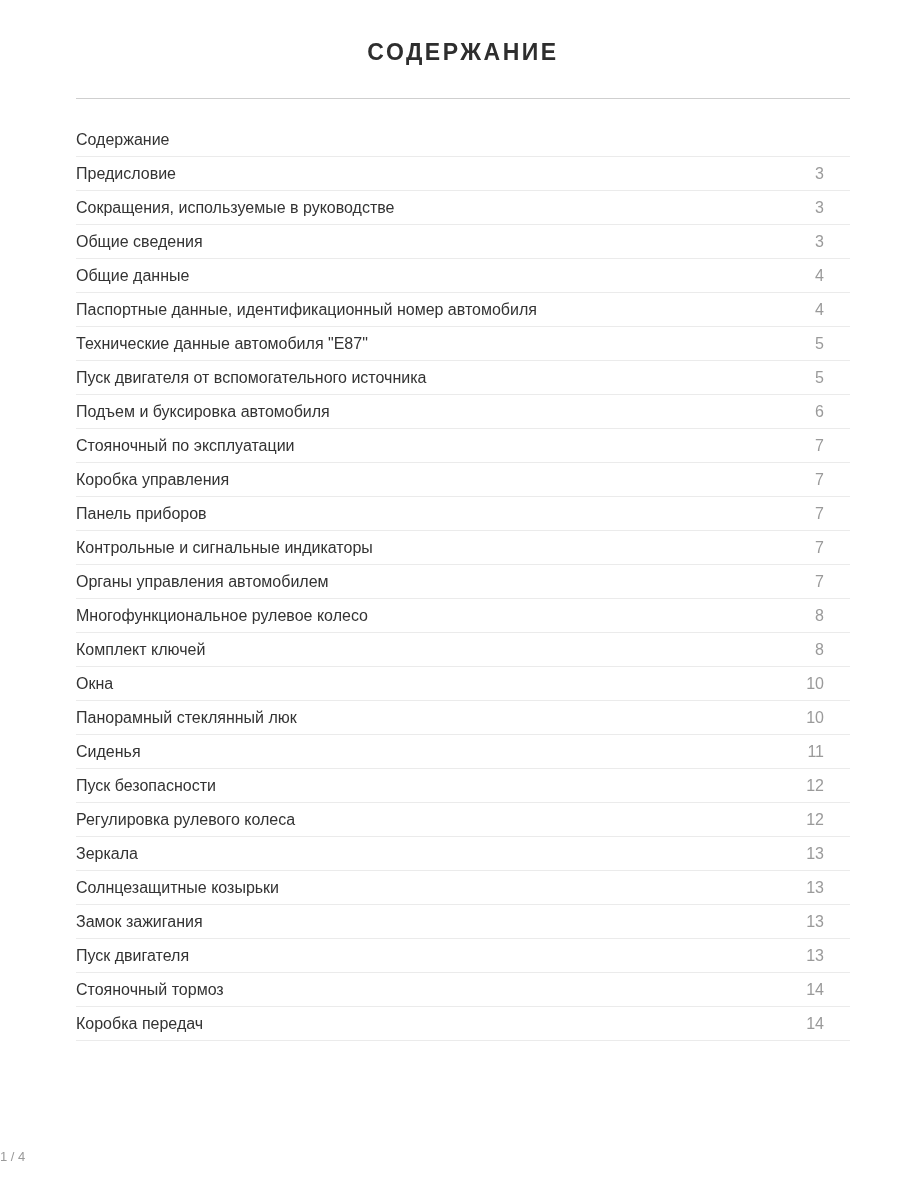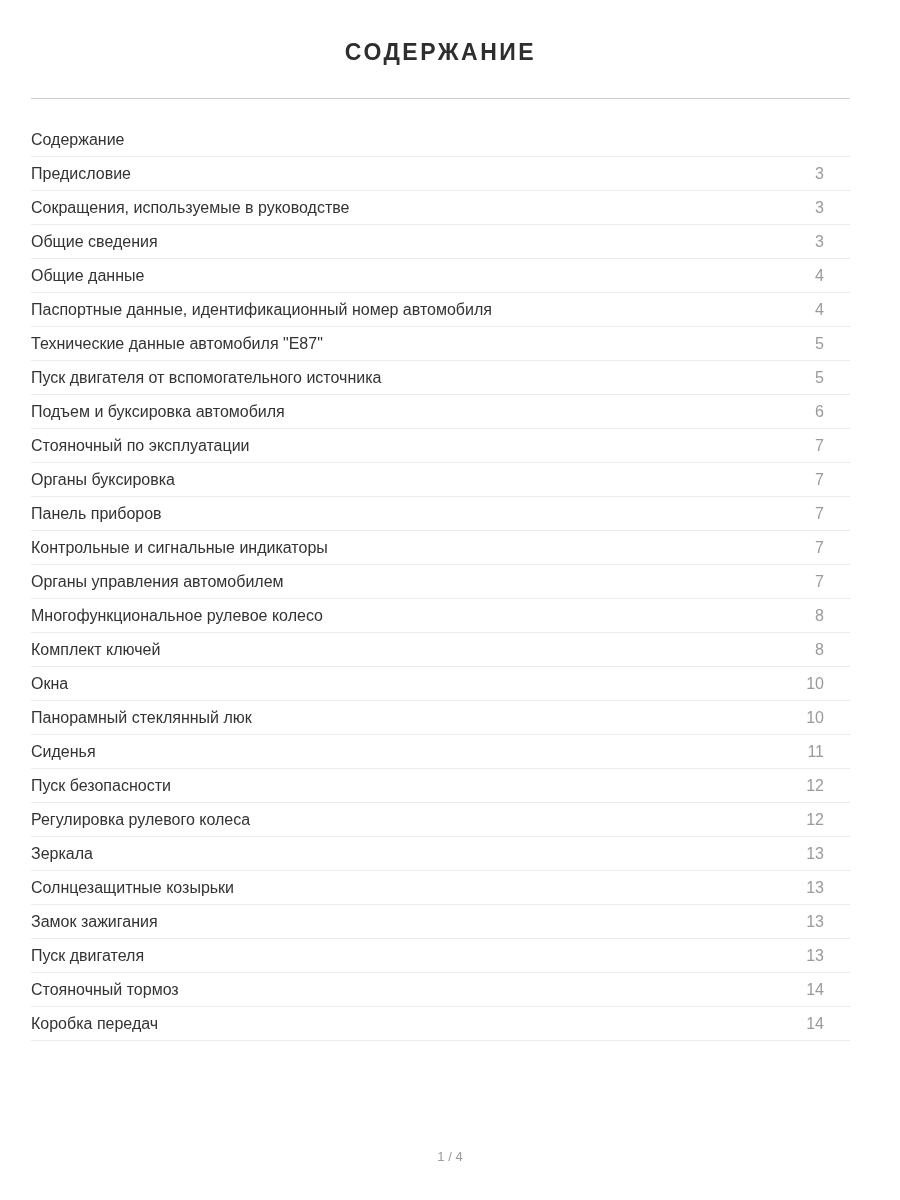--- a/index.html
+++ b/index.html
@@ -5,21 +5,21 @@
   * { margin: 0; padding: 0; box-sizing: border-box; }
   html, body { width: 900px; height: 1200px; }
   body {
     background: #ffffff;
     font-family: "Liberation Sans", sans-serif;
     color: #333333;
     position: relative;
     overflow: hidden;
   }
   .content {
-    padding: 38px 50px 0 31px;
+    padding: 38px 50px 0 76px;
   }
   .title {
     text-align: center;
     font-size: 23px;
     font-weight: 700;
     letter-spacing: 2.5px;
     color: #2e2e2e;
     line-height: 28px;
   }
   .divider {
@@ -46,21 +46,21 @@
     font-size: 16px;
     color: #9a9a9a;
     padding-right: 26px;
     white-space: nowrap;
   }
   .footer {
     position: absolute;
     bottom: 36px;
     left: 0;
     width: 100%;
-    text-align: center;
+    text-align: left;
     font-size: 13px;
     color: #9a9a9a;
   }
 </style>
 </head>
 <body>
 
 <div class="content">
   <h1 class="title">СОДЕРЖАНИЕ</h1>
   <hr class="divider">
@@ -99,21 +99,21 @@
       </div>
       <div class="toc-row">
         <span class="toc-label">Подъем и буксировка автомобиля</span>
         <span class="toc-page">6</span>
       </div>
       <div class="toc-row">
         <span class="toc-label">Стояночный по эксплуатации</span>
         <span class="toc-page">7</span>
       </div>
       <div class="toc-row">
-        <span class="toc-label">Органы буксировка</span>
+        <span class="toc-label">Коробка управления</span>
         <span class="toc-page">7</span>
       </div>
       <div class="toc-row">
         <span class="toc-label">Панель приборов</span>
         <span class="toc-page">7</span>
       </div>
       <div class="toc-row">
         <span class="toc-label">Контрольные и сигнальные индикаторы</span>
         <span class="toc-page">7</span>
       </div>

